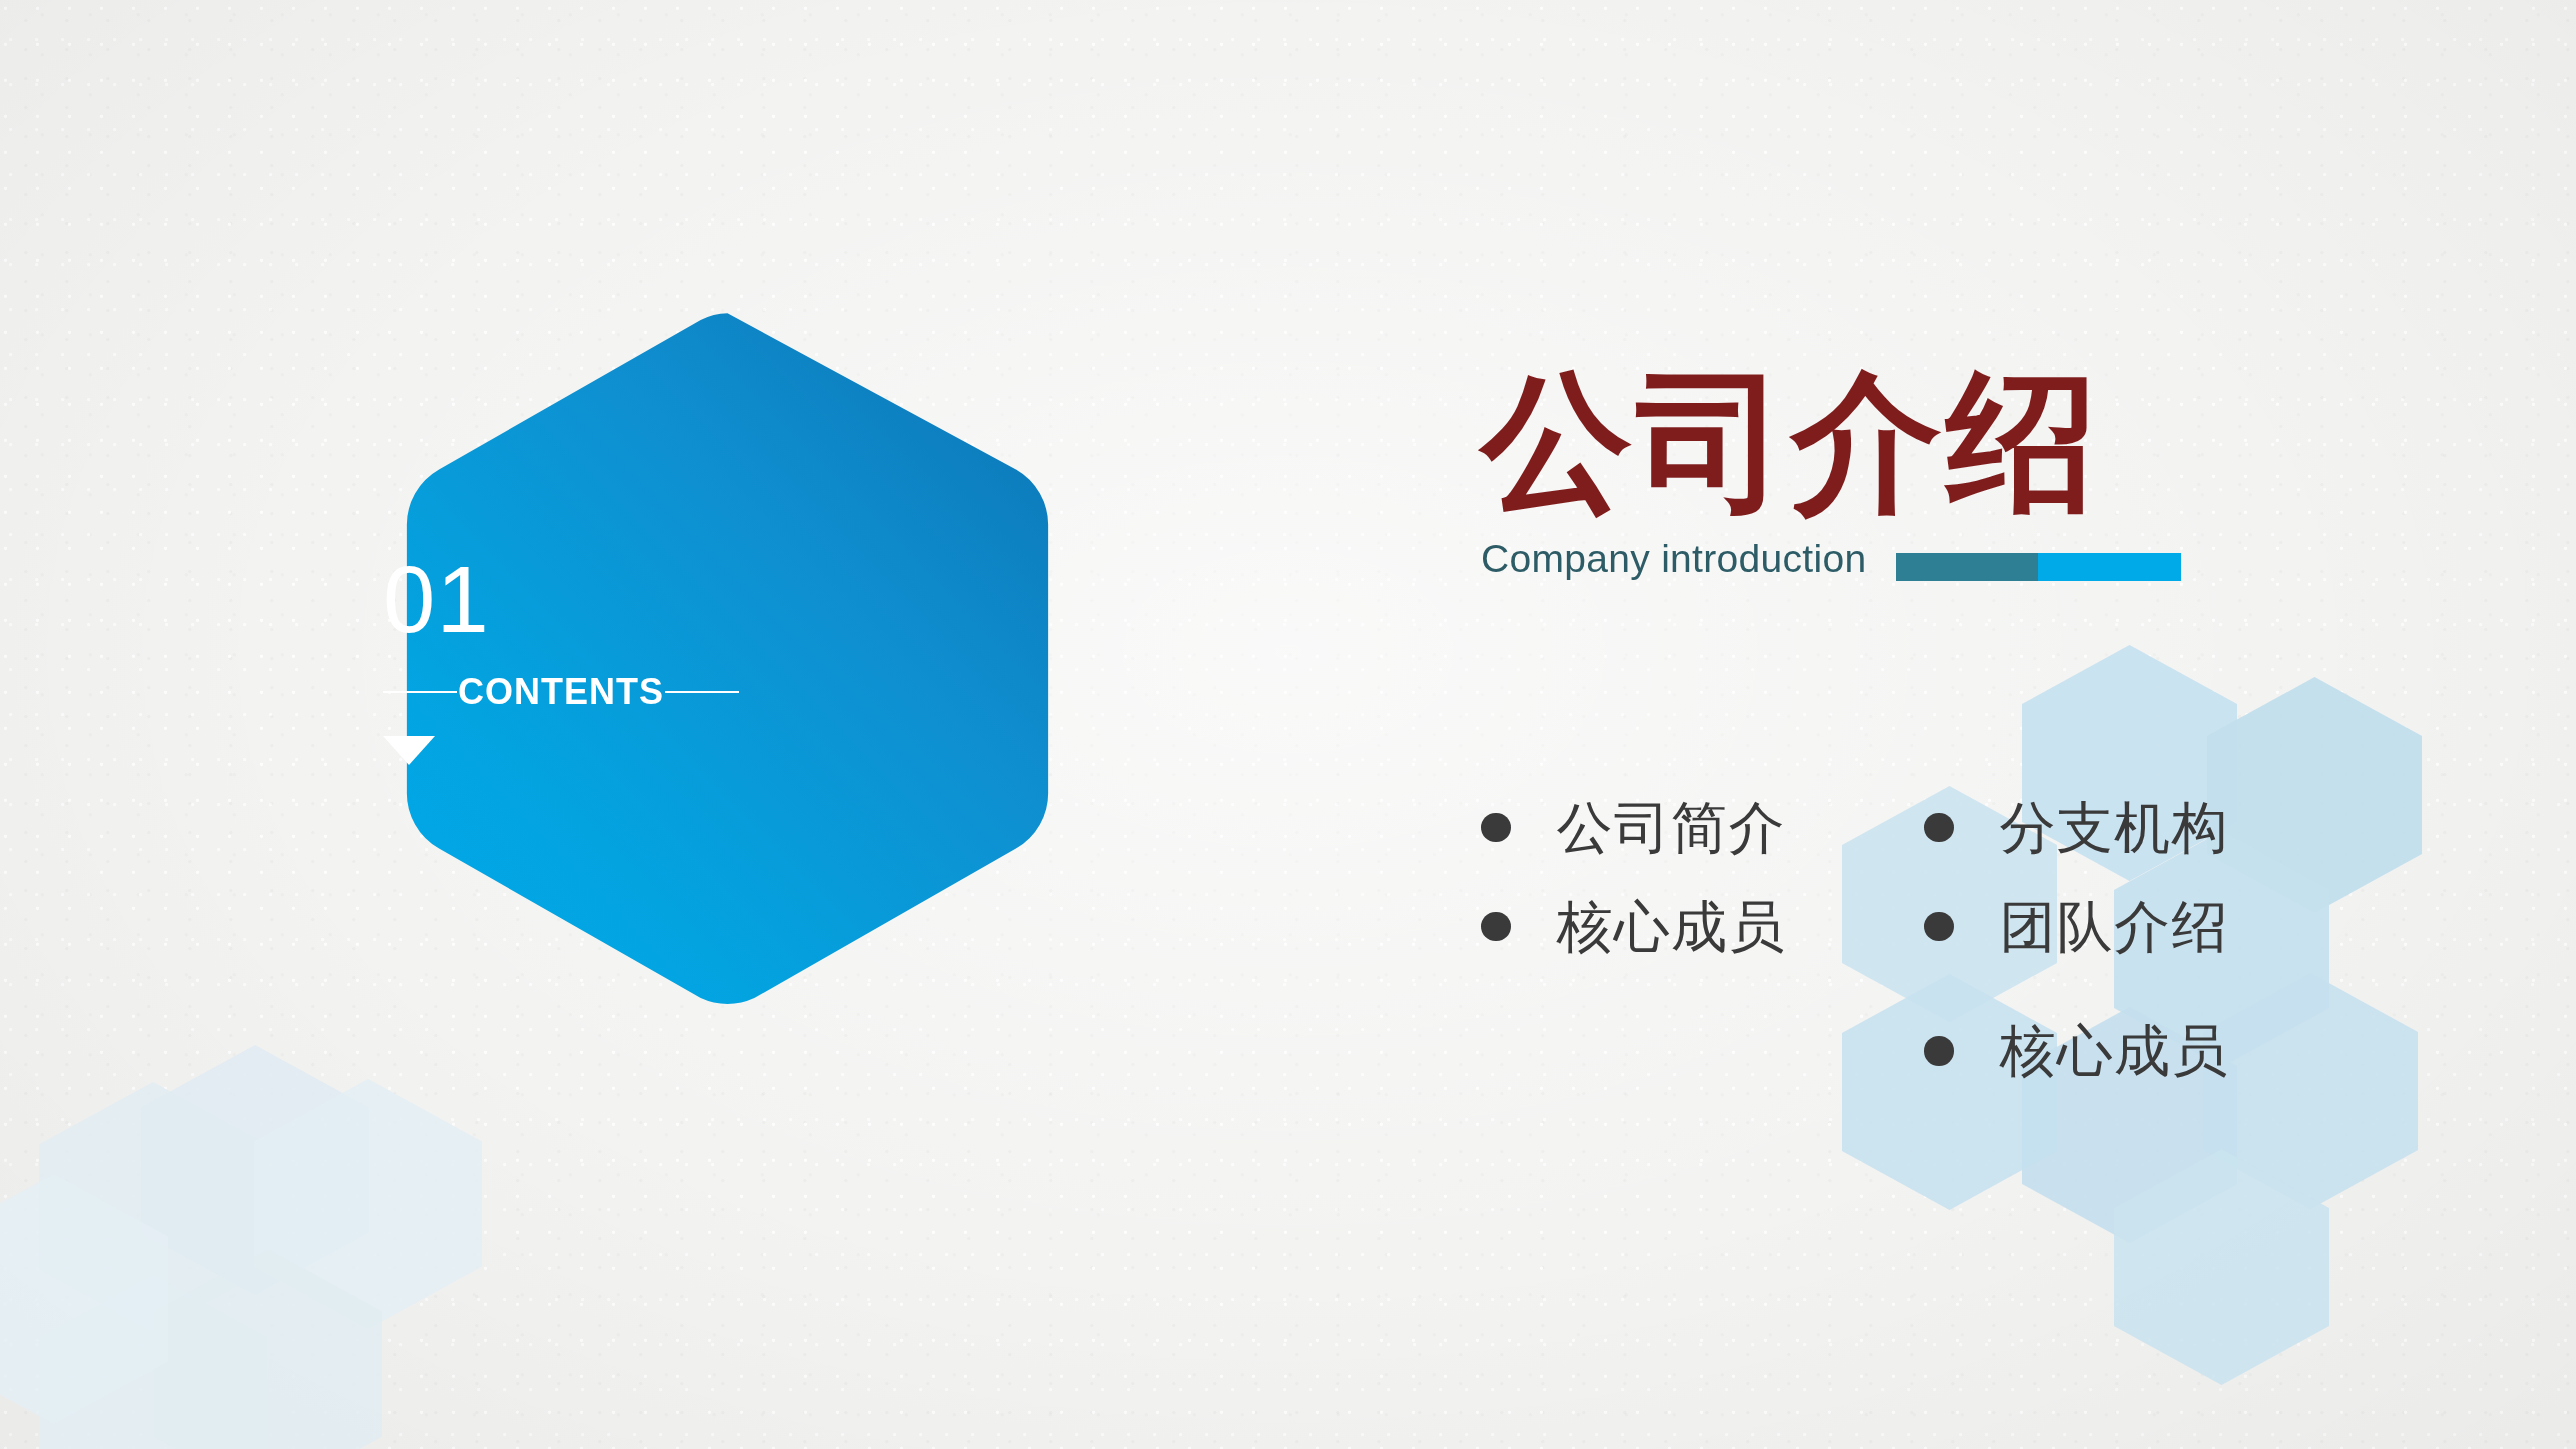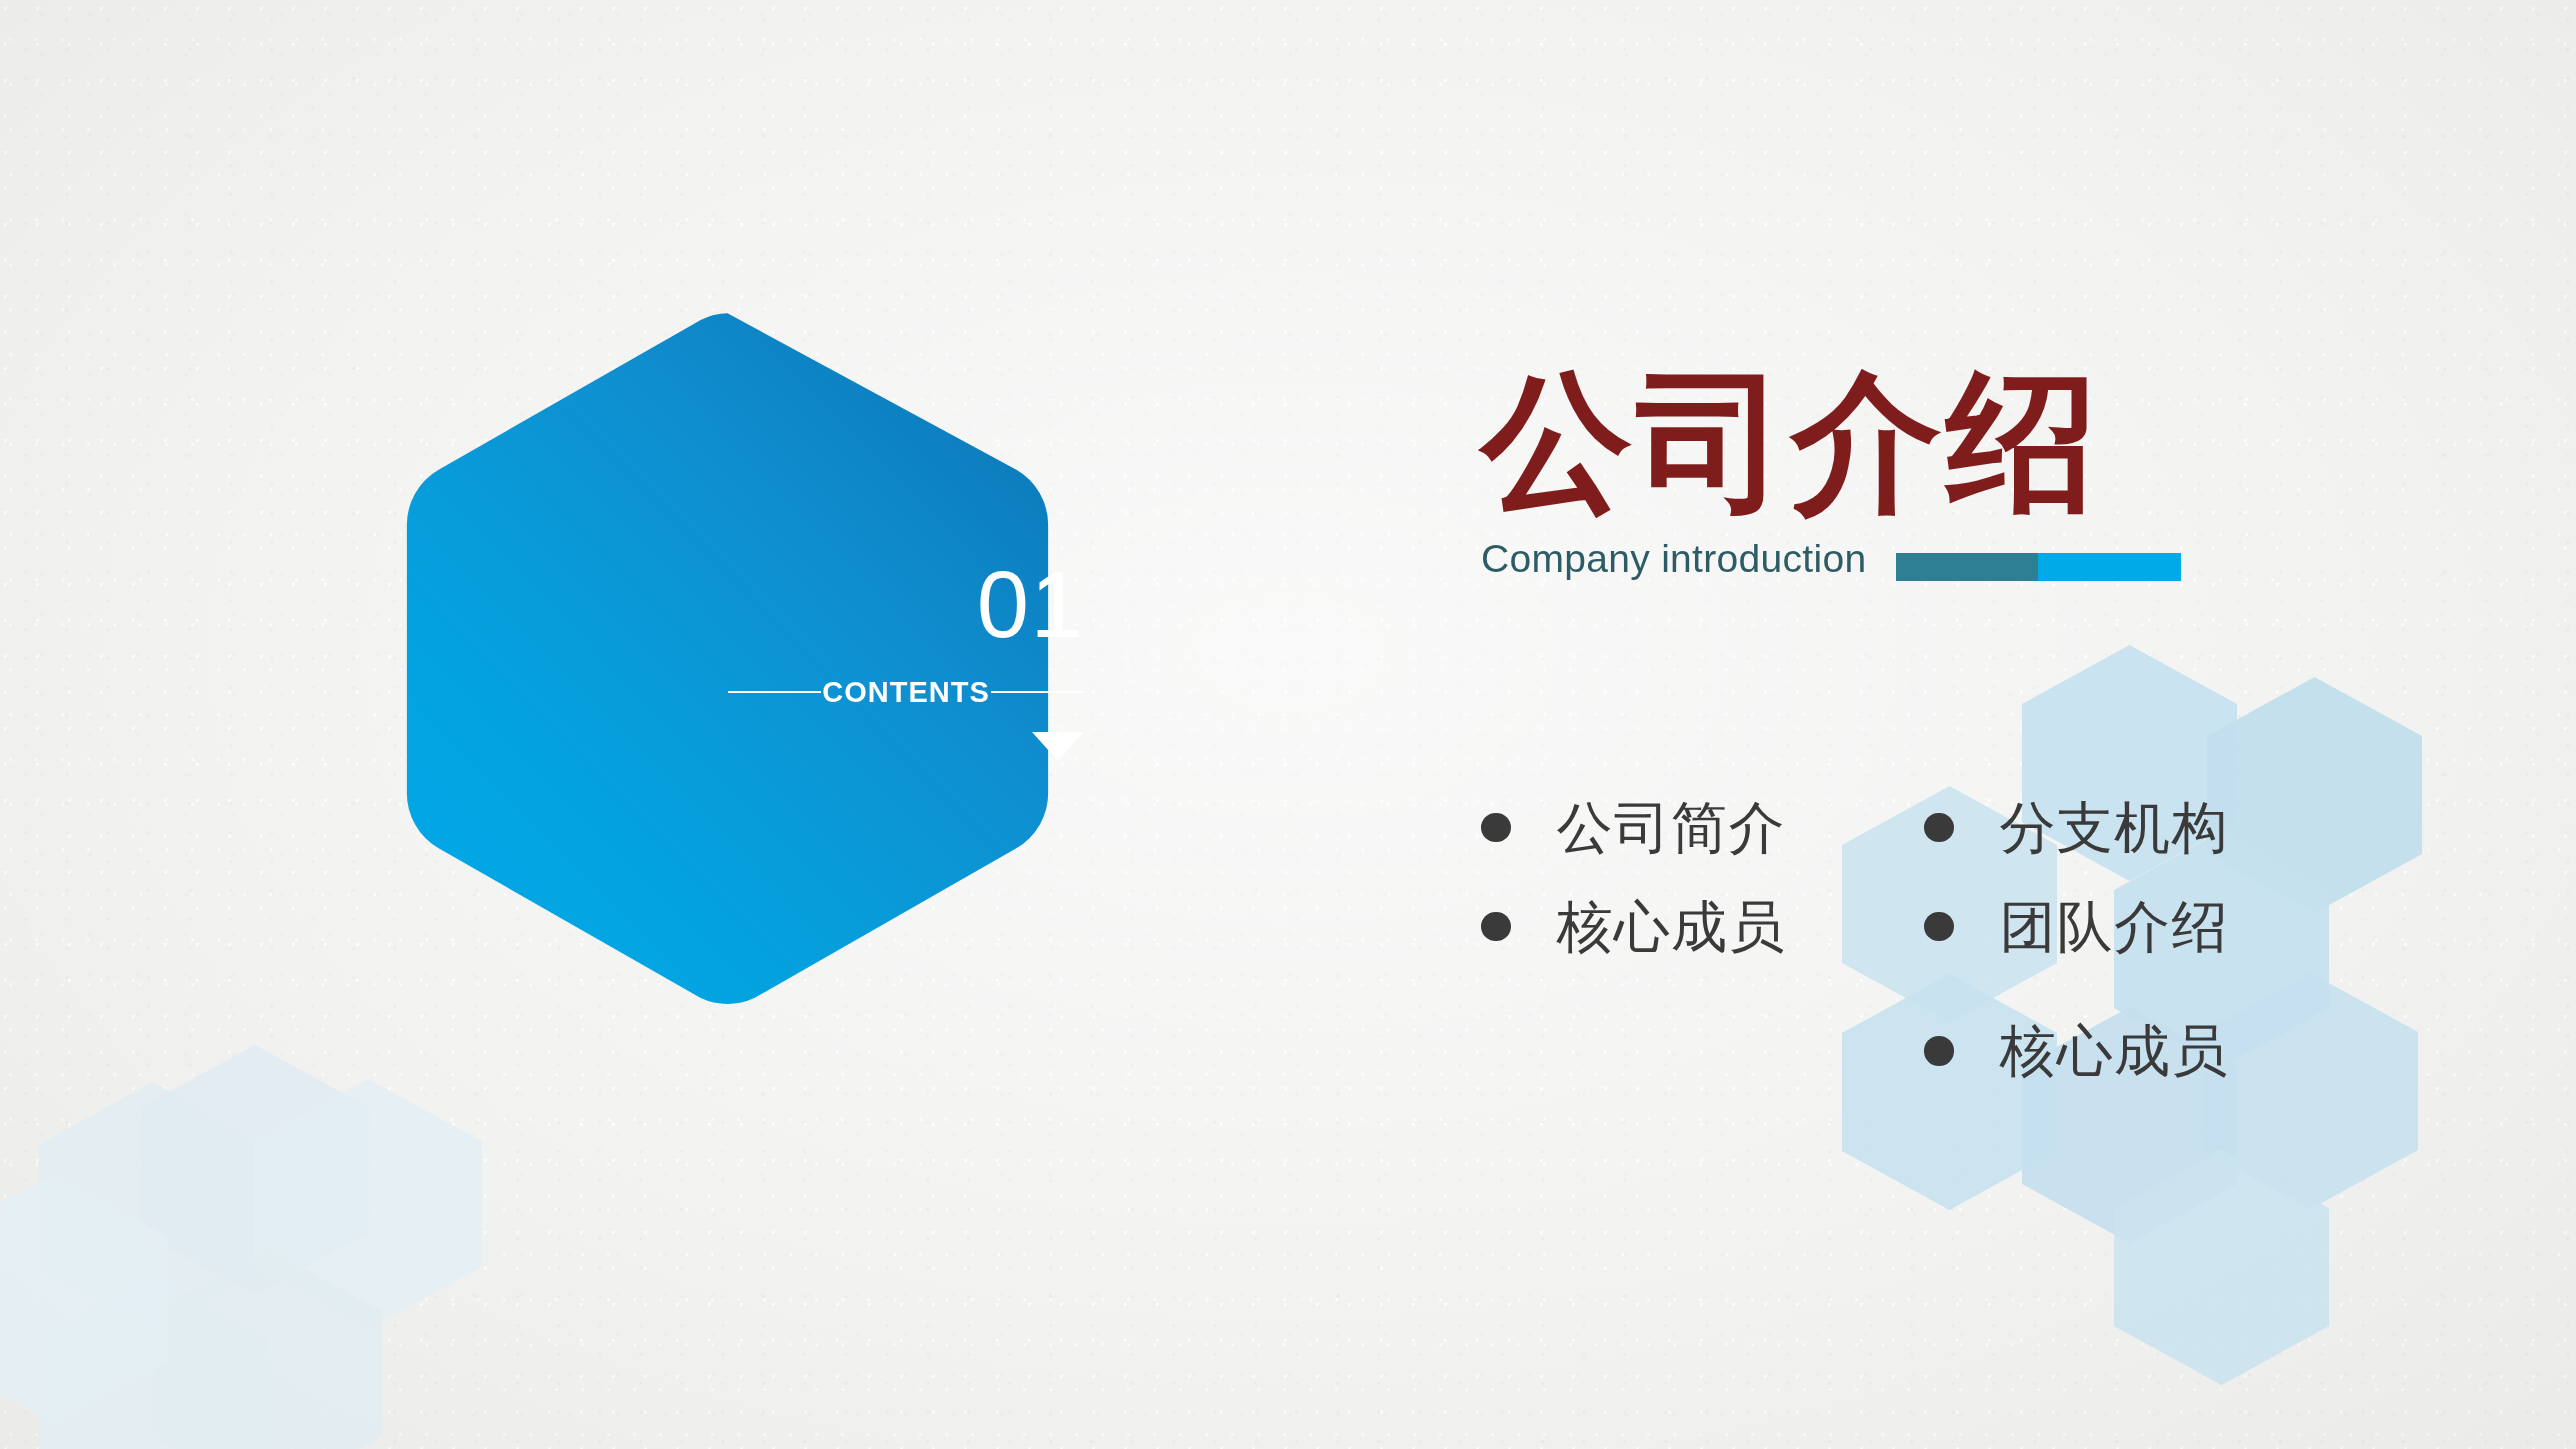--- a/index.html
+++ b/index.html
@@ -57,26 +57,26 @@
     position: absolute;
     left: 372px;
     top: 305px;
     width: 711px;
     height: 708px;
   }
   #hex-badge svg { display: block; width: 100%; height: 100%; }
 
   #hex-badge-inner {
     position: absolute;
-    left: 1px; top: 0;
+    left: 11px; top: 0;
     width: 100%;
     height: 100%;
     display: flex;
     flex-direction: column;
-    align-items: flex-end;
+    align-items: flex-start;
     justify-content: center;
     color: #ffffff;
   }
   #badge-number {
     font-size: 94px;
     font-weight: 300;
     line-height: 1;
     letter-spacing: 1.3px;
     margin-bottom: 24px;
     font-family: "Liberation Sans", "DejaVu Sans", sans-serif;
@@ -88,21 +88,21 @@
     width: 356px;
     margin-bottom: 23px;
   }
   .badge-rule {
     height: 2.7px;
     background: #ffffff;
     flex: 1 1 auto;
     min-width: 47px;
   }
   #badge-contents-label {
-    font-size: 29px;
+    font-size: 36px;
     font-weight: 700;
     letter-spacing: 1px;
     padding: 0 1.3px;
     white-space: nowrap;
   }
   #badge-triangle {
     width: 0; height: 0;
     border-left: 26px solid transparent;
     border-right: 26px solid transparent;
     border-top: 29.5px solid #ffffff;

